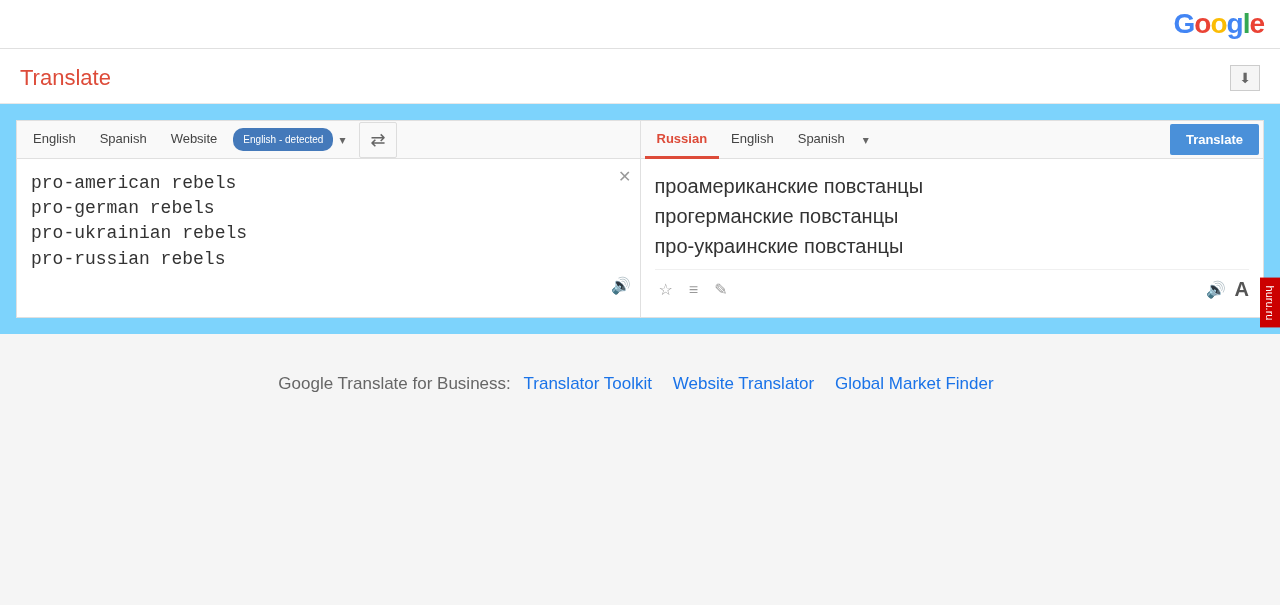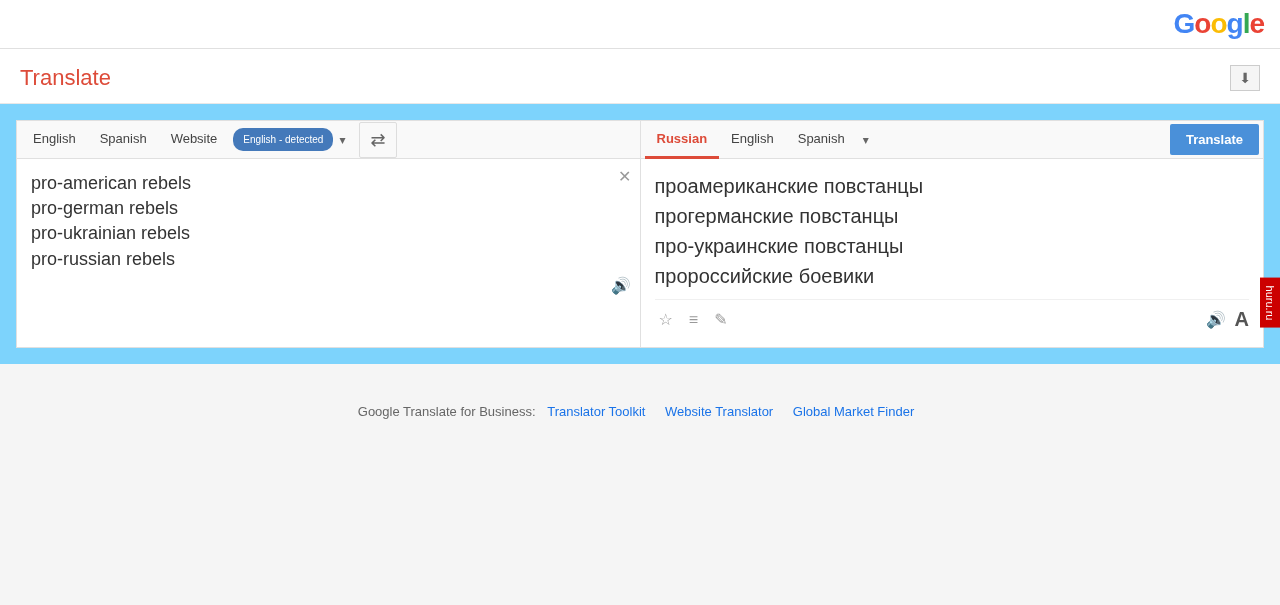--- a/index.html
+++ b/index.html
@@ -128,21 +128,21 @@
     }
     .source-textarea {
       width: 100%;
       min-height: 140px;
       border: none;
       outline: none;
       padding: 12px 14px;
       font-size: 18px;
       color: #333;
       resize: none;
-      font-family: Liberation Sans, sans-serif;
+      font-family: Liberation Mono, monospace;
       line-height: 1.4;
     }
     .clear-btn {
       position: absolute;
       top: 8px;
       right: 8px;
       background: transparent;
       border: none;
       cursor: pointer;
       color: #999;
@@ -244,21 +244,21 @@
       padding: 8px 4px;
       cursor: pointer;
       z-index: 100;
     }
 
     
     .footer {
       text-align: center;
       padding: 40px 20px 20px;
       color: #666;
-      font-size: 13px;
+      font-size: 17px;
     }
     .footer a {
       color: #1a73e8;
       text-decoration: none;
       margin: 0 8px;
     }
 
     .lang-tabs-right-inner {
       display: flex;
       align-items: center;
@@ -309,21 +309,20 @@
           <button class="lang-tab">Spanish</button>
           <button class="lang-tab-dropdown">▾</button>
         </div>
         <button class="translate-btn">Translate</button>
       </div>
       <div class="output-area">
         <div class="translation-text">
           <div>проамериканские повстанцы</div>
           <div>прогерманские повстанцы</div>
           <div>про-украинские повстанцы</div>
-          <div>пророссийские боевики</div>
         </div>
         <div class="translation-actions">
           <button class="action-icon-btn">☆</button>
           <button class="action-icon-btn">≡</button>
           <button class="action-icon-btn">✎</button>
           <button class="speaker-right">🔊</button>
           <button class="font-size-btn" style="font-size:20px;font-weight:bold;color:#555;">A</button>
         </div>
       </div>
     </div>

